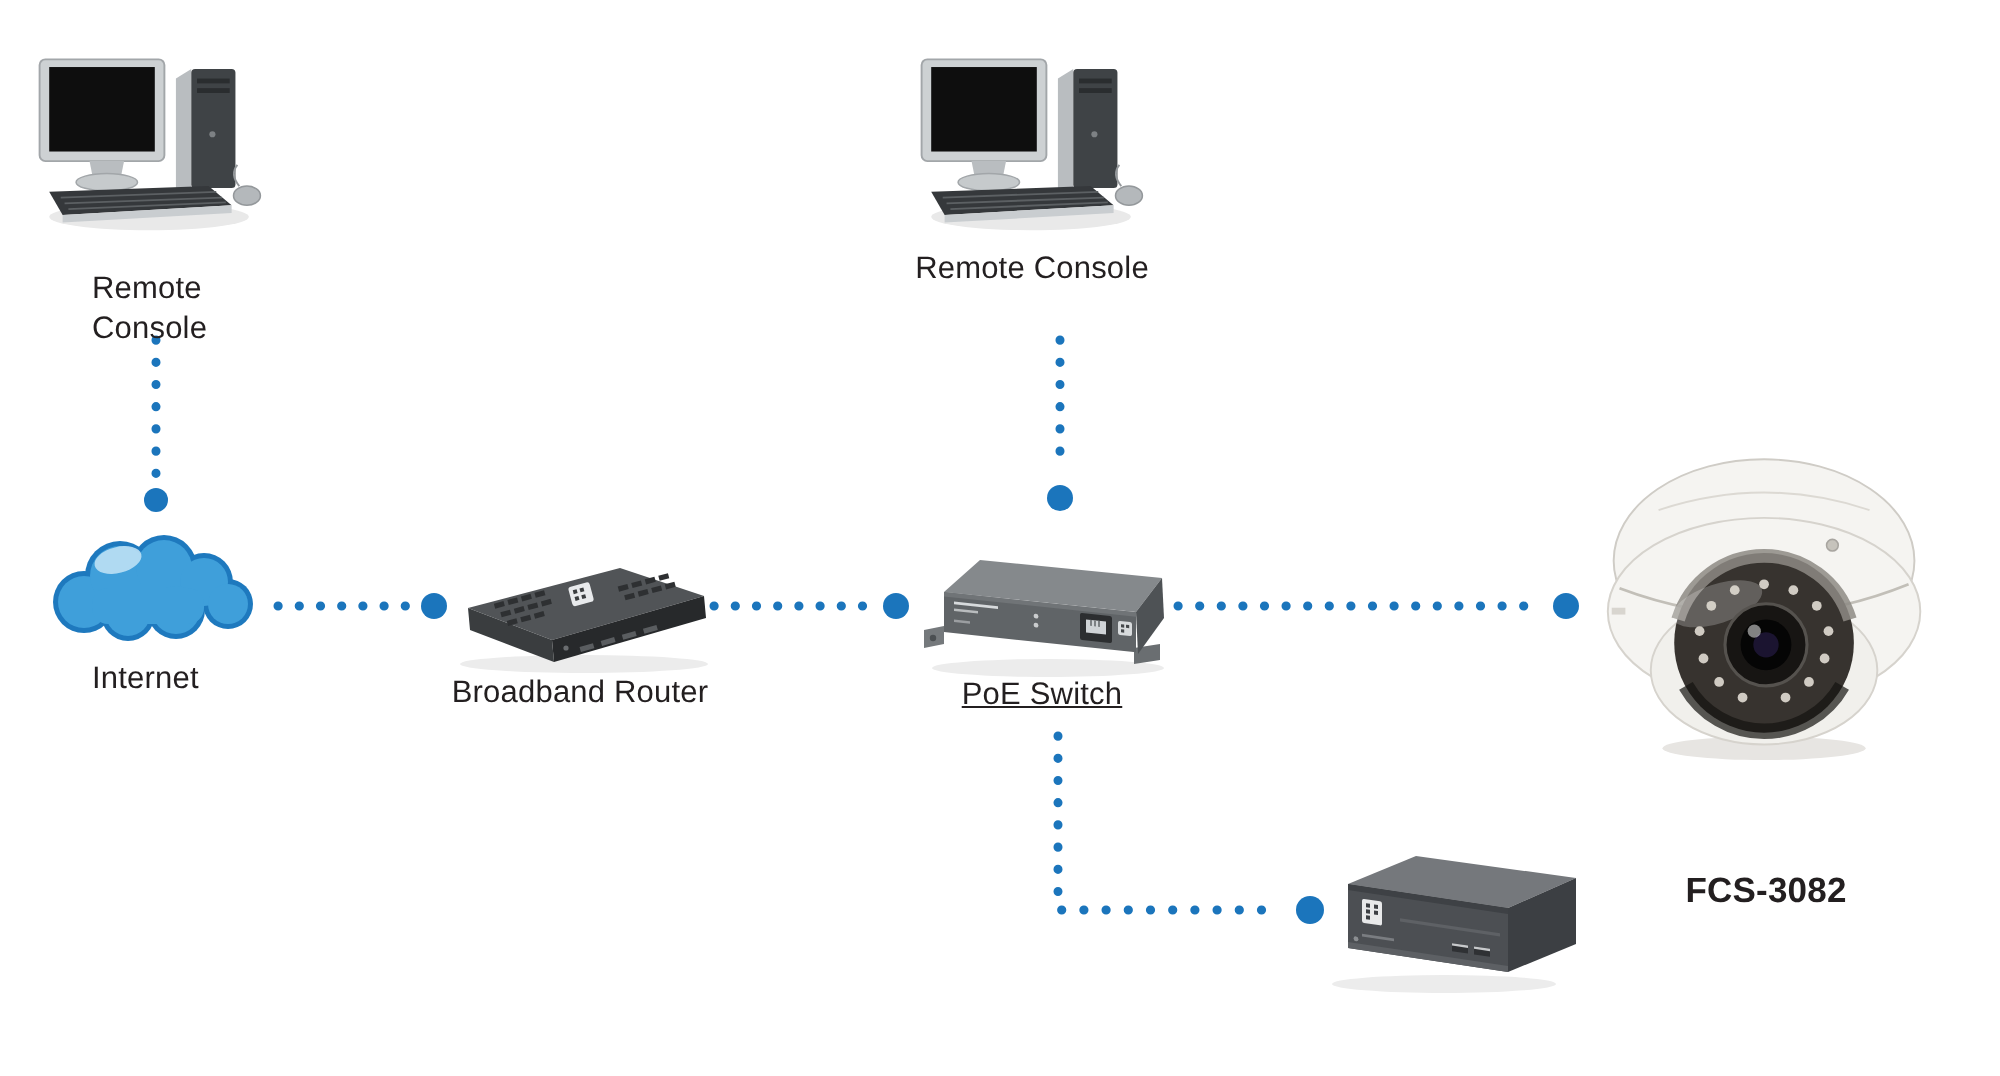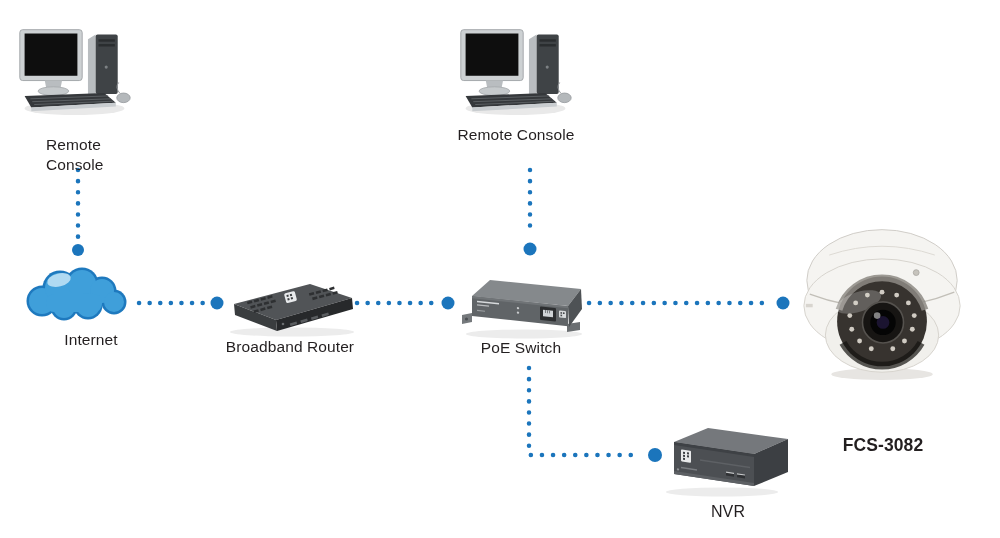--- a/index.html
+++ b/index.html
@@ -116,21 +116,21 @@
         <circle cx="60" cy="26" r="14"></circle>
           <circle cx="80" cy="33" r="12"></circle>
         <circle cx="92" cy="44" r="10"></circle>
           <circle cx="66" cy="47" r="12"></circle>
         <circle cx="42" cy="49" r="11"></circle>
         <rect x="24" y="36" width="56" height="18" rx="8"></rect>
       </g>
       <ellipse cx="37" cy="22" rx="12" ry="6.5" fill="#BDE0F4" opacity="0.9" transform="rotate(-14 37 22)"></ellipse>
     </svg>
   </div>
-  <div class="node-label" style="left:46px;top:330px;width:90px;text-align:center;">Internet</div>
+  <div class="node-label" style="left:46px;top:330px;width:90px;">Internet</div>
 
   <div class="node" style="left:222px;top:278px;">
     <svg width="140" height="62" viewBox="0 0 140 62">
       <ellipse cx="70" cy="54" rx="62" ry="4.5" fill="#ececec"></ellipse>
       <polygon points="12,26 88,6 130,20 54,42" fill="#515457"></polygon>
       <polygon points="54,42 130,20 131,31 55,53" fill="#27292b"></polygon>
       <polygon points="12,26 54,42 55,53 13,37" fill="#3a3d3f"></polygon>
 
       <g fill="#2e3032" transform="rotate(-15 40 26)">
         <rect x="26" y="20" width="5" height="2.6"></rect>
@@ -202,21 +202,21 @@
         <rect x="87" y="29" width="1" height="3" fill="#7c8083"></rect>
         <rect x="89" y="29" width="1" height="3" fill="#7c8083"></rect>
 
         <rect x="99" y="28" width="7" height="7" rx="1" fill="#d8dbdd"></rect>
         <rect x="100.5" y="29.5" width="1.6" height="1.6" fill="#45484b"></rect>
         <rect x="103" y="29.5" width="1.6" height="1.6" fill="#45484b"></rect>
         <rect x="100.5" y="32" width="1.6" height="1.6" fill="#45484b"></rect>
       </g>
     </svg>
   </div>
-  <div class="node-label label-center" style="left:441px;top:338px;width:160px;">PoE Switch</div>
+  <div class="node-label label-center" style="left:441px;top:338px;width:160px;text-decoration:underline;">PoE Switch</div>
 
   <div class="node" style="left:800px;top:212px;">
     <svg width="166" height="172" viewBox="0 0 170 176">
       <ellipse cx="84" cy="166" rx="52" ry="6" fill="#e7e5e2"></ellipse>
 
       <ellipse cx="84" cy="70" rx="77" ry="52" fill="#f5f4f1" stroke="#cfccc6" stroke-width="1"></ellipse>
       <ellipse cx="84" cy="96" rx="80" ry="48" fill="#f5f4f1" stroke="#d6d3cd" stroke-width="1"></ellipse>
       <ellipse cx="84" cy="126" rx="58" ry="38" fill="#f1f0ec" stroke="#d6d3cd" stroke-width="1"></ellipse>
       <path d="M10,84 Q84,112 158,82" stroke="#c2bfb8" stroke-width="1.4" fill="none"></path>
       <path d="M30,44 Q84,26 138,44" stroke="#dcd9d3" stroke-width="1" fill="none"></path>
@@ -275,15 +275,14 @@
         <rect x="38" y="33.5" width="50" height="1.6" fill="#5e6165"></rect>
 
         <rect x="64" y="42" width="8" height="4" fill="#2f3134"></rect>
         <rect x="64" y="42" width="8" height="1.2" fill="#c7c9cb"></rect>
         <rect x="75" y="42" width="8" height="4" fill="#2f3134"></rect>
         <rect x="75" y="42" width="8" height="1.2" fill="#c7c9cb"></rect>
         <circle cx="16" cy="47" r="1.2" fill="#8b8e91"></circle>
       </g>
     </svg>
   </div>
-  <div class="node-label label-center" style="left:662px;top:502px;width:132px;font-size:16px;">NVR</div>
 
 </div>
 
 </body></html>

